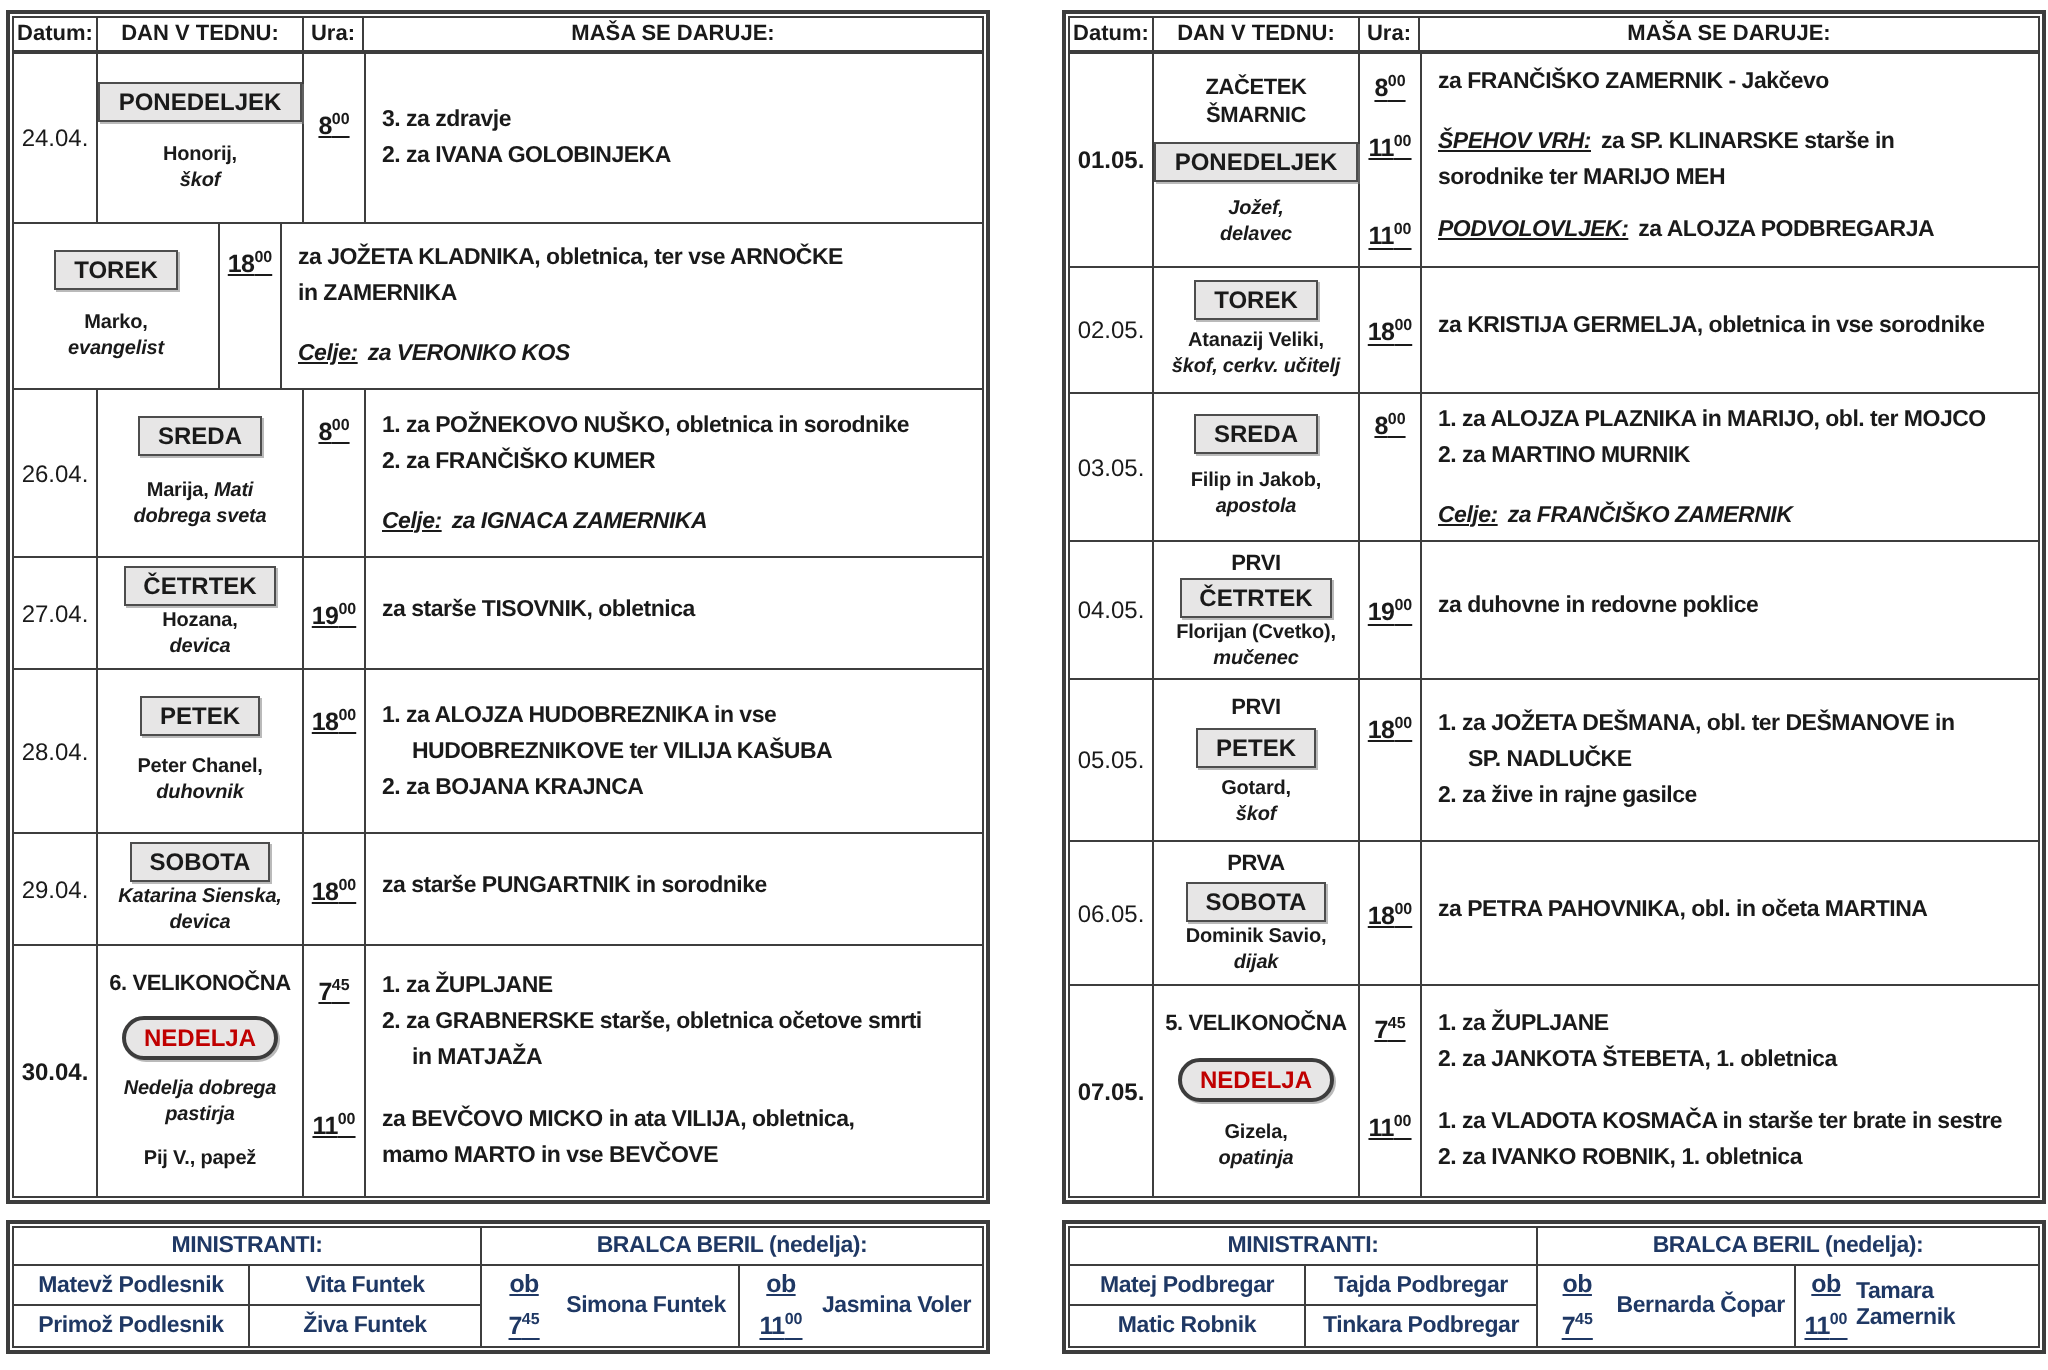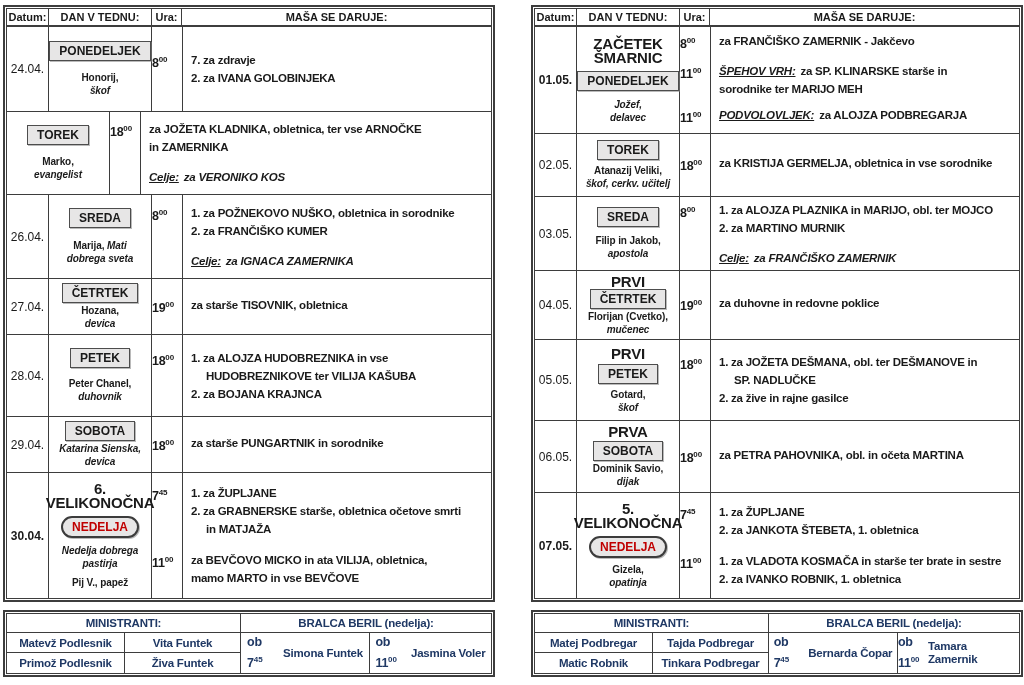--- a/index.html
+++ b/index.html
@@ -28,35 +28,35 @@
   .tbody .brow + .brow { border-top: 1px solid var(--line); }
 
   .date { width: 42px; flex: 0 0 42px; border-right: 1px solid var(--line);
           display: flex; align-items: center; justify-content: center;
           font-size: 12px; font-weight: 400; }
   .date.bd { font-weight: 700; }
 
   .day { width: 103px; flex: 0 0 103px; border-right: 1px solid var(--line);
          display: flex; flex-direction: column; align-items: center;
          justify-content: space-evenly; padding: 3px 2px; text-align: center; }
-  .big  { font-size: 15px; line-height: 14px; letter-spacing: -0.2px; }
+  .big  { font-size: 11px; line-height: 14px; letter-spacing: -0.2px; }
   .name { font-size: 10px; line-height: 13px; letter-spacing: -0.1px; }
   .daybox { background: var(--box_bg); border: 1.5px solid #4d4d4d;
             padding: 2px 9px; font-size: 12px; line-height: 14px;
             box-shadow: 1px 1px 0 rgba(130,130,130,.55); }
   .daybox.red { color: var(--red); border-width: 2px; border-color: #3c3c3c; border-radius: 11px; }
 
   .entries { flex: 1; position: relative; display: flex; flex-direction: column;
              justify-content: center; gap: 12px; padding: 3px 0; }
   .entries.multi { justify-content: space-evenly; gap: 6px; }
   .entries::before { content: ""; position: absolute; left: 30px; top: 0; bottom: 0;
                      width: 1px; background: var(--line); }
   .entry { display: flex; align-items: flex-start; }
-  .time { width: 30px; flex: 0 0 30px; text-align: left;
-          font-size: 12.5px; line-height: 18px; letter-spacing: -0.3px; }
+  .time { width: 30px; flex: 0 0 30px; text-align: center;
+          font-size: 12.5px; line-height: 18px; letter-spacing: -0.3px; text-decoration: underline; }
   sup.sup { font-size: 8px; vertical-align: super; letter-spacing: 0; }
   .mass { flex: 1; padding: 0 3px 0 9px; font-size: 11.5px; letter-spacing: -0.25px; }
   .mline { line-height: 18px; white-space: nowrap; }
   .mline.ind { padding-left: 15px; }
   .mline.gap { margin-top: 12px; }
   .it { font-style: italic; }
   .un { text-decoration: underline; margin-right: 5px; }
 
   
   .fwrap { margin-top: 8px; border: 2px solid var(--line); padding: 1px; }
@@ -94,21 +94,21 @@
                 <div class="daybox">PONEDELJEK</div>
                 <div class="name">
                   <div class="dline"><span>Honorij,</span></div>
                   <div class="dline"><span class="it">škof</span></div>
                 </div>
               </div>
               <div class="entries">
                 <div class="entry">
                   <div class="time">8<sup class="sup">00</sup></div>
                   <div class="mass">
-                    <div class="mline"><span>7. za zdravje</span></div>
+                    <div class="mline"><span>3. za zdravje</span></div>
                     <div class="mline"><span>2. za IVANA GOLOBINJEKA</span></div>
                   </div>
                 </div>
               </div>
             </div>
             <div class="brow" style="height: 83px;">
               <div class="day">
                 <div class="daybox">TOREK</div>
                 <div class="name">
                   <div class="dline"><span>Marko,</span></div>

